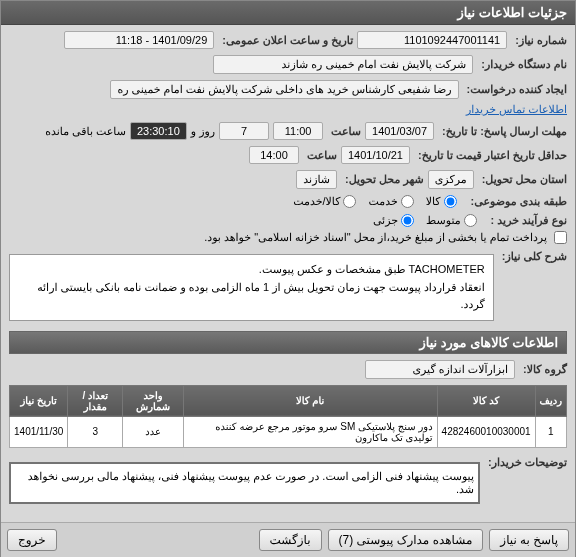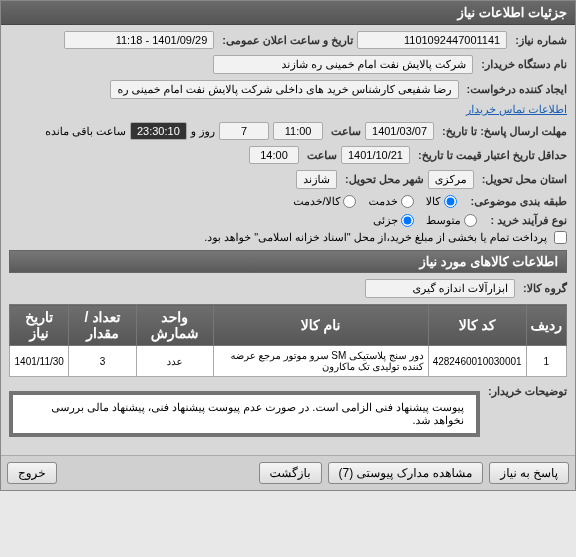--- a/index.html
+++ b/index.html
@@ -13,24 +13,24 @@
 .val.wide { min-width: 150px; }
 .val.xwide { min-width: 260px; }
 .val.sm { min-width: 50px; text-align: center; }
 .link { color: #1a5fb4; text-decoration: underline; cursor: pointer; }
 .radio-group { display: inline-flex; gap: 12px; align-items: center; margin-right: 6px; }
 .radio-item { display: inline-flex; align-items: center; gap: 3px; }
 .radio-item input { margin: 0; }
 .desc-box { background: #fff; border: 1px solid #999; padding: 6px 8px; margin: 4px 0; font-size: 11px; line-height: 1.6; }
 .sub-header { background: linear-gradient(#777,#5a5a5a); color: #fff; padding: 3px 8px; font-weight: bold; border: 1px solid #666; margin-top: 4px; font-size: 13px; }
 table { width: 100%; border-collapse: collapse; margin-top: 4px; background: #fff; }
-th { background: linear-gradient(#6e6e6e,#565656); color: #fff; padding: 4px; border: 1px solid #777; font-size: 14px; font-weight: bold; }
+th { background: linear-gradient(#6e6e6e,#565656); color: #fff; padding: 4px; border: 1px solid #777; font-size: 10px; font-weight: bold; }
 td { border: 1px solid #aaa; padding: 4px; font-size: 10px; vertical-align: middle; }
 td.center { text-align: center; }
-.note-box { background: #fff; border: 4px solid #737373; padding: 6px 12px; margin: 6px 0; font-size: 11px; }
+.note-box { background: #fff; border: 2px solid #737373; padding: 6px 4px; margin: 6px 0; font-size: 11px; }
 .btn-bar { display: flex; gap: 6px; padding: 6px; justify-content: flex-start; background: #d0d0d0; border-top: 1px solid #aaa; }
 .btn { background: linear-gradient(#f5f5f5,#ddd); border: 1px solid #888; border-radius: 3px; padding: 3px 10px; font-family: inherit; font-size: 12px; cursor: pointer; }
 .spacer { flex: 1; }
 .inline-seg { display: inline-flex; align-items: center; gap: 4px; }
 .cb { margin-left:3px; }
 </style>
 </head>
 <body>
 
 <div class="panel">
@@ -109,20 +109,27 @@
             <input type="radio" name="bt" checked="" style="">
             <span>جزئی</span>
           </label>
       </span>
       <span class="inline-seg">
         <input type="checkbox" class="cb" style="">
         <span>پرداخت تمام یا بخشی از مبلغ خرید،از محل "اسناد خزانه اسلامی" خواهد بود.</span>
       </span>
     </div>
 
+    <div class="row" style="align-items:flex-start;">
+      <span class="lbl">شرح کلی نیاز:</span>
+      <div class="desc-box" style="flex:1;">
+        <div>TACHOMETER طبق مشخصات و عکس پیوست.</div>
+        <div>انعقاد قرارداد پیوست جهت زمان تحویل بیش از 1 ماه الزامی بوده و ضمانت نامه بانکی بایستی ارائه گردد.</div>
+      </div>
+    </div>
 
     <div class="sub-header">اطلاعات کالاهای مورد نیاز</div>
 
     <div class="row" style="margin-top:6px;">
       <span class="lbl">گروه کالا:</span>
       <span class="val wide">ابزارآلات اندازه گیری</span>
     </div>
 
     <table>
       <thead>

